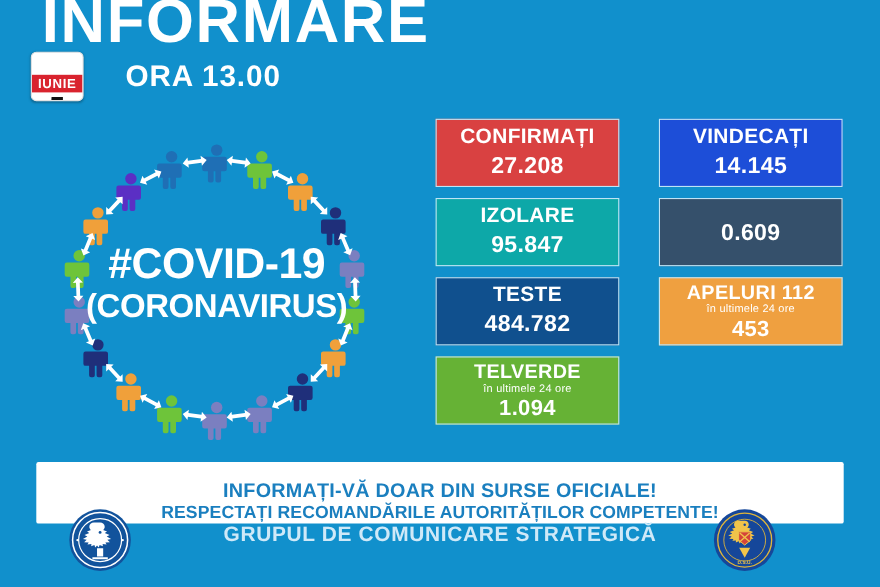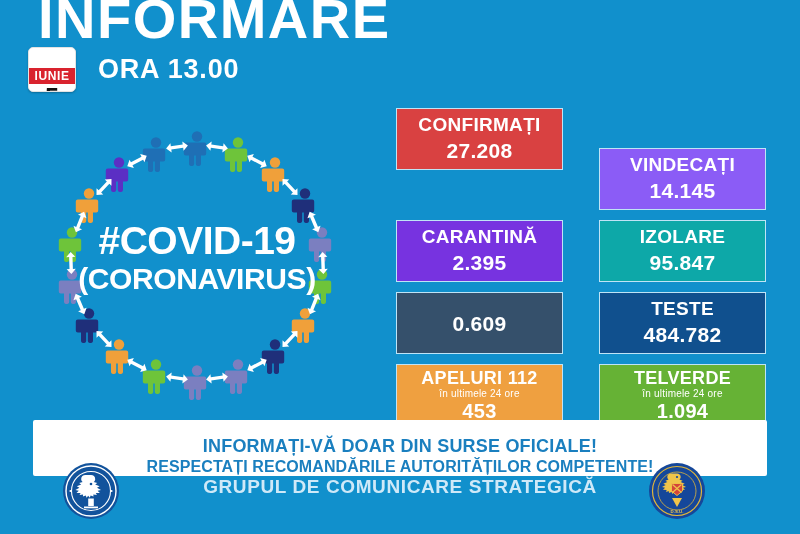--- a/index.html
+++ b/index.html
@@ -61,21 +61,21 @@
   }
   #cal-day {
     flex: 1;
     color: #111111;
     font-size: 25px;
     font-weight: bold;
     text-align: center;
     line-height: 27px;
   }
   #hour {
-    margin-left: 22px;
+    margin-left: 38px;
     color: #ffffff;
     font-size: 27px;
     font-weight: bold;
     letter-spacing: 0.8px;
   }
 
   
   #illus {
     position: absolute;
     left: 22px;
@@ -355,29 +355,25 @@
     </div>
   </div>
 
   <div id="stats">
 
     <div class="stat" style="background: rgb(217, 65, 65);">
       <div class="label">CONFIRMAȚI</div>
       <div class="value">27.208</div>
     </div>
 
-    <div class="stat" style="background: #8b5cf6; margin-top: 40px;">
+    <div class="stat" style="background: #1d4ed8;">
       <div class="label">VINDECAȚI</div>
       <div class="value">14.145</div>
     </div>
 
-    <div class="stat" style="background: rgb(119, 51, 224);">
-      <div class="label">CARANTINĂ</div>
-      <div class="value">2.395</div>
-    </div>
 
     <div class="stat" style="background: rgb(13, 168, 168);">
       <div class="label">IZOLARE</div>
       <div class="value">95.847</div>
     </div>
 
     <div class="stat" style="background: rgb(53, 80, 107);">
       <div class="value">0.609</div>
     </div>
 

